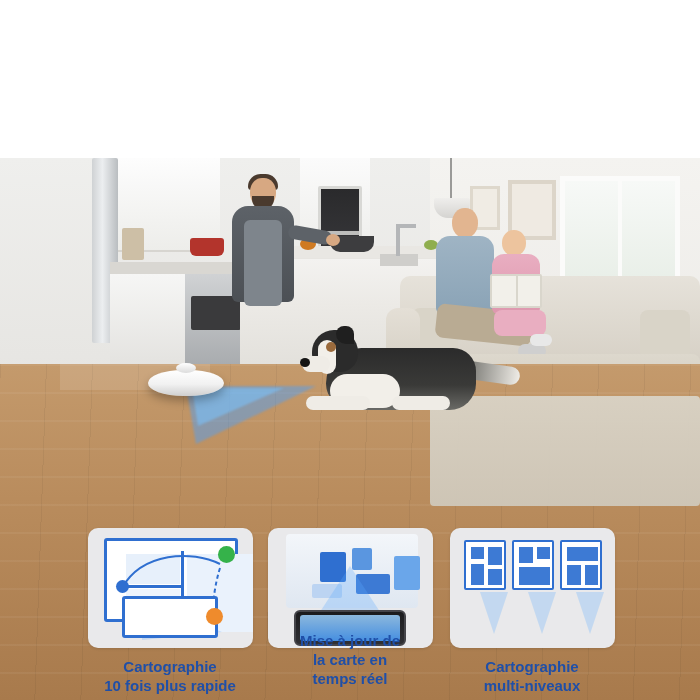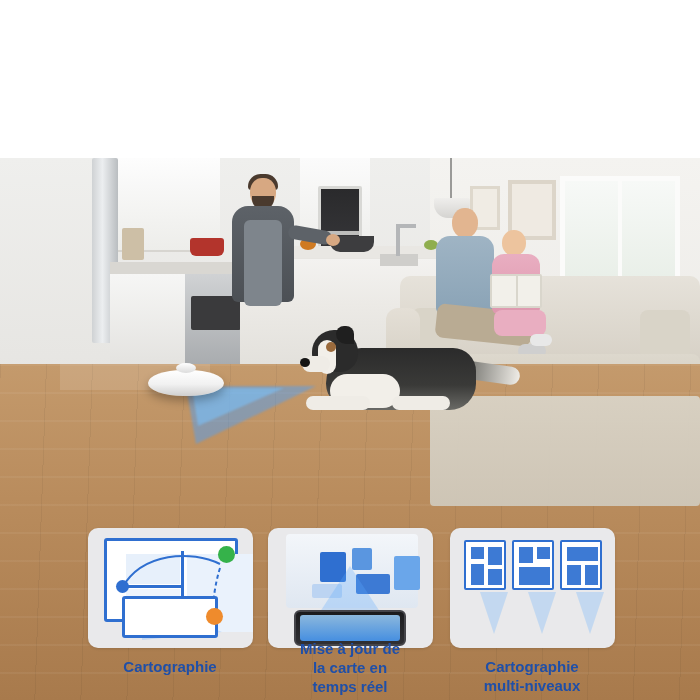--- a/index.html
+++ b/index.html
@@ -621,21 +621,21 @@
   .card-caption {
     position: absolute;
     width: 200px;
     text-align: center;
     font-size: 15px;
     font-weight: bold;
     color: #1f4fa8;
     line-height: 1.25;
   }
   .cap1 { left: 70px;  top: 198px; }
-  .cap2 { left: 250px; top: 180px; }
+  .cap2 { left: 250px; top: 172px; }
   .cap3 { left: 432px; top: 198px; }
 
   
   .fp {
     position: absolute;
     top: 10px; left: 16px;
     width: 134px; height: 84px;
     background: #ffffff;
     border: 3px solid #2f6fd0;
     box-sizing: border-box;
@@ -874,20 +874,21 @@
         <path d="M118 24 C 110 50, 112 66, 108 78" stroke="#2f6fd0" stroke-width="2" fill="none" stroke-dasharray="4 3"></path>
         <polygon points="40 54, 120 88, 40 96" fill="rgba(120,180,250,0.30)"></polygon>
       </svg>
       <div class="fp-ext"></div>
       <div class="fp-dot-green"></div>
       <div class="fp-dot-orange"></div>
       <div class="fp-dot-blue"></div>
     </div>
     <div class="card-caption cap1">
       <div>Cartographie</div>
+      <div>10 fois plus rapide</div>
     </div>
 
     <div class="card card2">
       <div class="c2-room">
         <div class="c2-b1"></div>
         <div class="c2-b2"></div>
         <div class="c2-b3"></div>
         <div class="c2-b4"></div>
         <div class="c2-b5"></div>
       </div>

